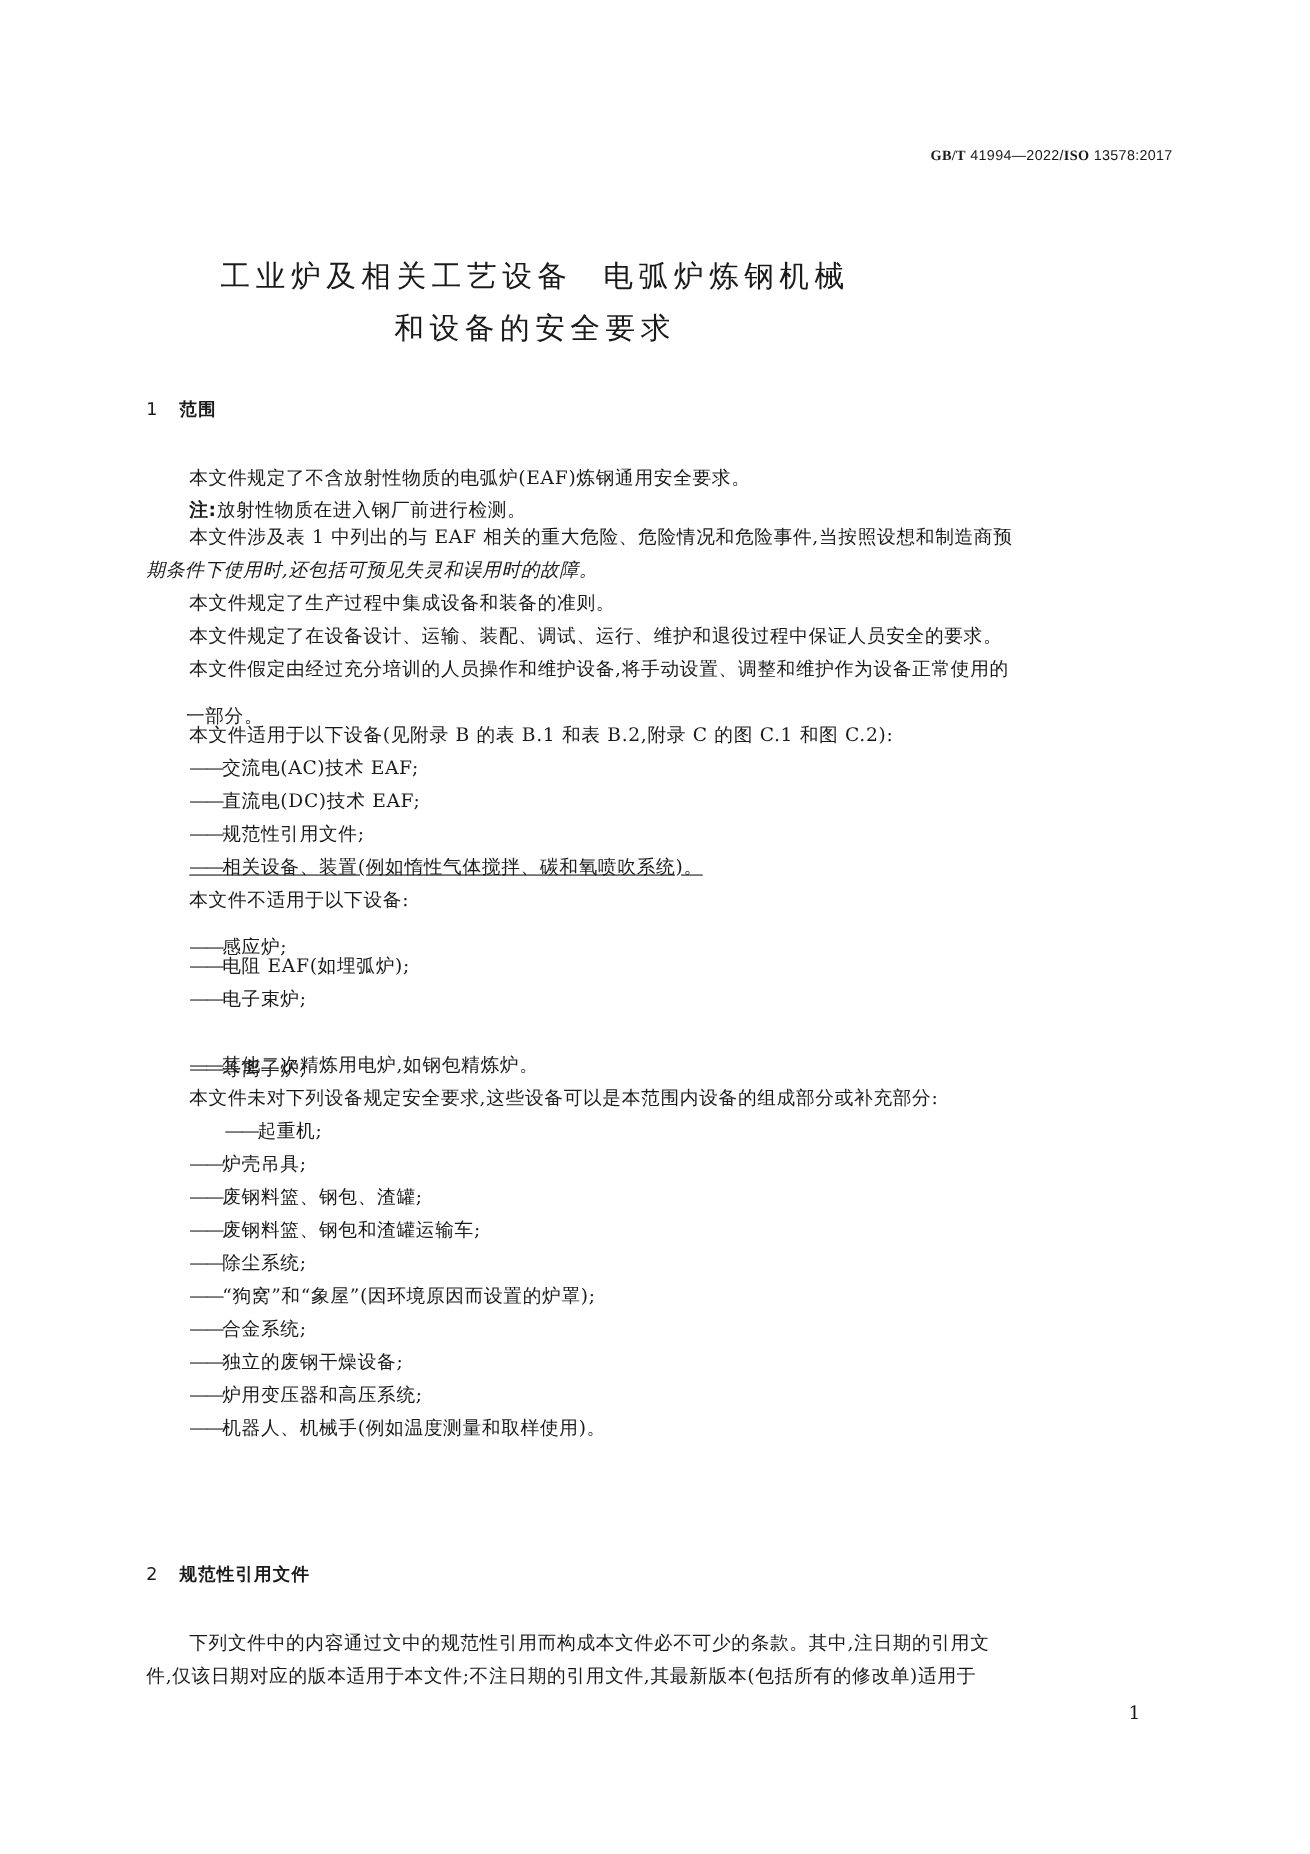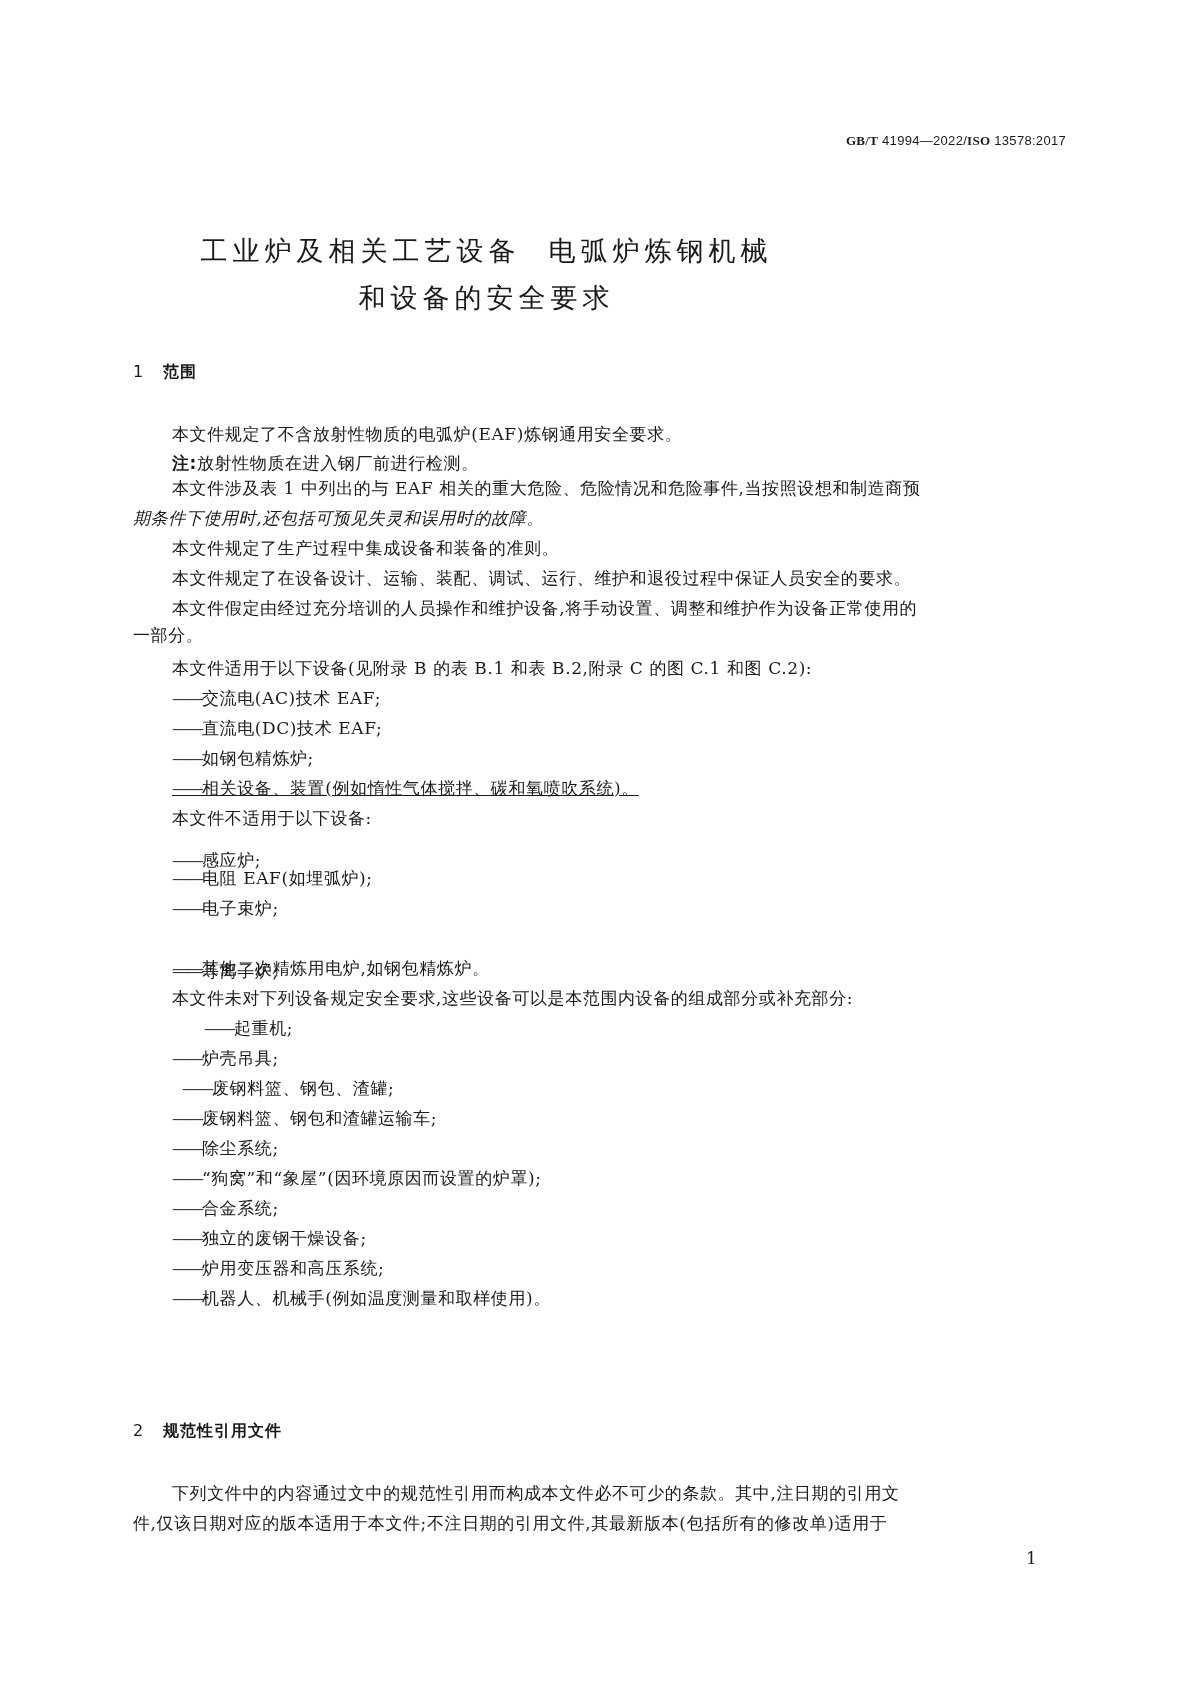--- a/index.html
+++ b/index.html
@@ -50,39 +50,39 @@
 
 <div class="sec-head" style="top:362px;"><span class="num">1</span><span>范围</span></div>
 
 <div class="line ind" style="top:423px;">本文件规定了不含放射性物质的电弧炉(EAF)炼钢通用安全要求。</div>
 <div class="line note" style="top:452px;"><b>注:</b><span>放射性物质在进入钢厂前进行检测。</span></div>
 <div class="line ind" style="top:477px;">本文件涉及表 1 中列出的与 EAF 相关的重大危险、危险情况和危险事件,当按照设想和制造商预</div>
 <div class="line" style="top:507px;font-style:italic;">期条件下使用时,还包括可预见失灵和误用时的故障。</div>
 <div class="line ind" style="top:537px;">本文件规定了生产过程中集成设备和装备的准则。</div>
 <div class="line ind" style="top:567px;">本文件规定了在设备设计、运输、装配、调试、运行、维护和退役过程中保证人员安全的要求。</div>
 <div class="line ind" style="top:597px;">本文件假定由经过充分培训的人员操作和维护设备,将手动设置、调整和维护作为设备正常使用的</div>
-<div class="line" style="top:624px;">一部分。</div>
+<div class="line" style="top:639px;margin-left:36px;">一部分。</div>
 
 <div class="line ind" style="top:657px;">本文件适用于以下设备(见附录 B 的表 B.1 和表 B.2,附录 C 的图 C.1 和图 C.2):</div>
 <div class="line ind" style="top:687px;"><span class="dash">——</span><span>交流电(AC)技术 EAF;</span></div>
 <div class="line ind" style="top:717px;"><span class="dash">——</span><span>直流电(DC)技术 EAF;</span></div>
-<div class="line ind" style="top:747px;"><span class="dash">——</span><span>如钢包精炼炉;</span></div>
+<div class="line ind" style="top:747px;"><span class="dash">——</span><span>规范性引用文件;</span></div>
 <div class="line ind" style="top:777px;text-decoration:underline;"><span class="dash">——</span><span>相关设备、装置(例如惰性气体搅拌、碳和氧喷吹系统)。</span></div>
 
 <div class="line ind" style="top:807px;">本文件不适用于以下设备:</div>
 <div class="line ind" style="top:807px;margin-top:42px;"><span class="dash">——</span><span>感应炉;</span></div>
 <div class="line ind" style="top:867px;"><span class="dash">——</span><span>电阻 EAF(如埋弧炉);</span></div>
 <div class="line ind" style="top:897px;"><span class="dash">——</span><span>电子束炉;</span></div>
 <div class="line ind" style="top:960px;"><span class="dash">——</span><span>等离子炉;</span></div>
 <div class="line ind" style="top:957px;"><span class="dash">——</span><span>其他二次精炼用电炉,如钢包精炼炉。</span></div>
 
 <div class="line ind" style="top:987px;">本文件未对下列设备规定安全要求,这些设备可以是本范围内设备的组成部分或补充部分:</div>
 <div class="line ind" style="top:1017px;margin-left:32px;"><span class="dash">——</span><span>起重机;</span></div>
 <div class="line ind" style="top:1047px;"><span class="dash">——</span><span>炉壳吊具;</span></div>
-<div class="line ind" style="top:1077px;margin-left:10px;"><span class="dash">——</span><span>废钢料篮、钢包、渣罐;</span></div>
+<div class="line ind" style="top:1077px;"><span class="dash">——</span><span>废钢料篮、钢包、渣罐;</span></div>
 <div class="line ind" style="top:1107px;"><span class="dash">——</span><span>废钢料篮、钢包和渣罐运输车;</span></div>
 <div class="line ind" style="top:1137px;"><span class="dash">——</span><span>除尘系统;</span></div>
 <div class="line ind" style="top:1167px;"><span class="dash">——</span><span>“狗窝”和“象屋”(因环境原因而设置的炉罩);</span></div>
 <div class="line ind" style="top:1197px;"><span class="dash">——</span><span>合金系统;</span></div>
 <div class="line ind" style="top:1227px;"><span class="dash">——</span><span>独立的废钢干燥设备;</span></div>
 <div class="line ind" style="top:1257px;"><span class="dash">——</span><span>炉用变压器和高压系统;</span></div>
 <div class="line ind" style="top:1287px;"><span class="dash">——</span><span>机器人、机械手(例如温度测量和取样使用)。</span></div>
 
 <div class="sec-head" style="top:1421px;"><span class="num">2</span><span>规范性引用文件</span></div>
 

